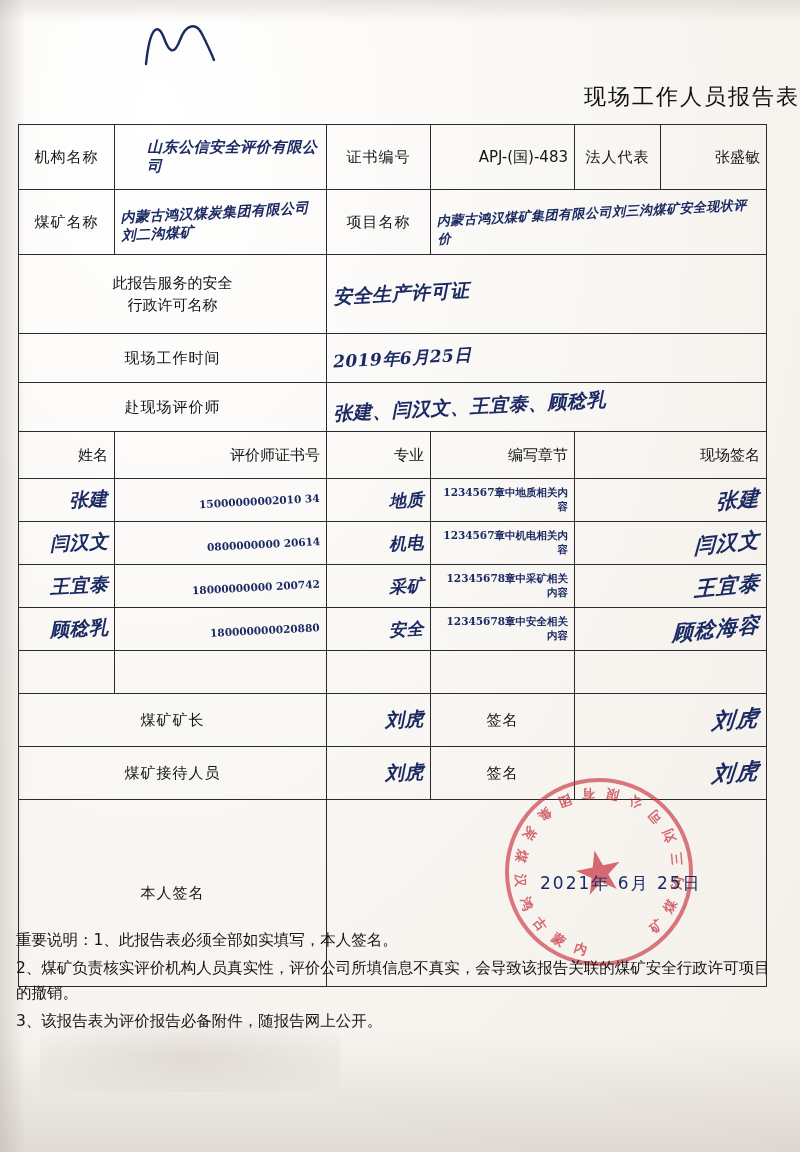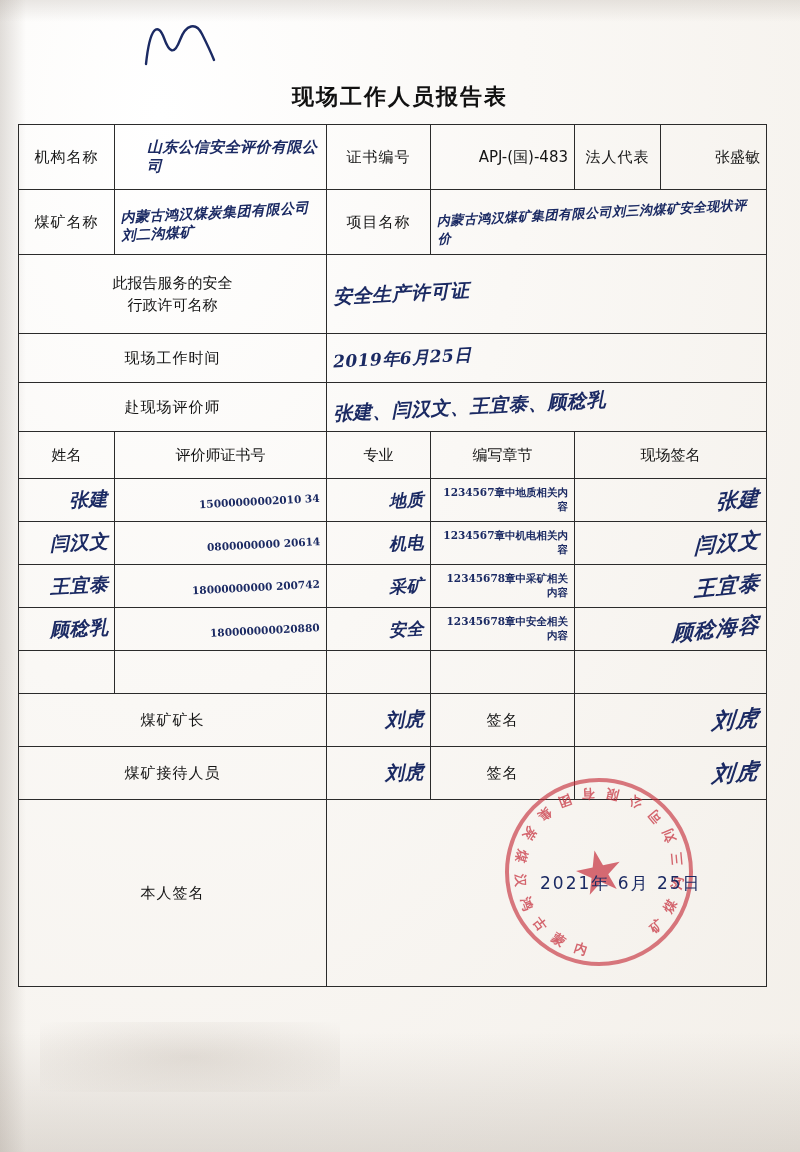--- a/index.html
+++ b/index.html
@@ -55,24 +55,24 @@
     width: 80px;
     height: 52px;
     pointer-events: none;
   }
 
   .title {
     position: absolute;
     top: 82px;
     left: 0;
     width: 100%;
-    text-align: center;
+    text-align: right;
     font-family: "DejaVu Sans", sans-serif;
     font-size: 22px;
-    font-weight: bold;
+    font-weight: normal;
     letter-spacing: 2px;
     color: #111;
   }
 
   table.form {
     position: absolute;
     left: 18px;
     top: 124px;
     width: 748px;
     border-collapse: collapse;
@@ -86,21 +86,21 @@
     padding: 4px 6px;
     vertical-align: middle;
     height: 34px;
   }
   td.lbl {
     text-align: center;
     letter-spacing: 1px;
   }
   td.ctr { text-align: right; }
   td.hd {
-    text-align: center;
+    text-align: right;
     font-size: 15px;
   }
 
   
   .hw {
     font-family: "DejaVu Serif", serif;
     color: #14224b;
     font-style: italic;
     font-weight: bold;
     letter-spacing: 0.5px;
@@ -409,13 +409,18 @@
         <span style="transform: rotate(150deg) translate(0px, -70px) rotate(180deg);">矿</span>
       </div>
   </div>
 
   <div class="stamp-date">
     <span>2021</span><span>年</span>
     <span>6</span><span>月</span>
     <span>25</span><span>日</span>
   </div>
 
+  <div class="notes">
+    <div>重要说明：1、此报告表必须全部如实填写，本人签名。</div>
+    <div>2、煤矿负责核实评价机构人员真实性，评价公司所填信息不真实，会导致该报告关联的煤矿安全行政许可项目的撤销。</div>
+    <div>3、该报告表为评价报告必备附件，随报告网上公开。</div>
+  </div>
 </div>
 
 </body></html>

